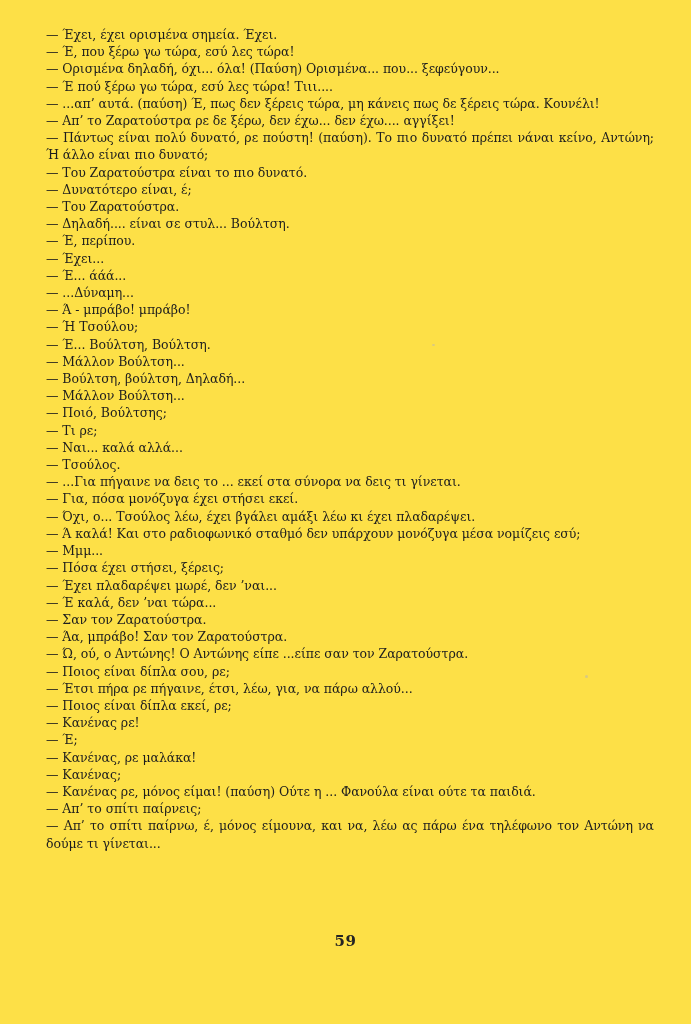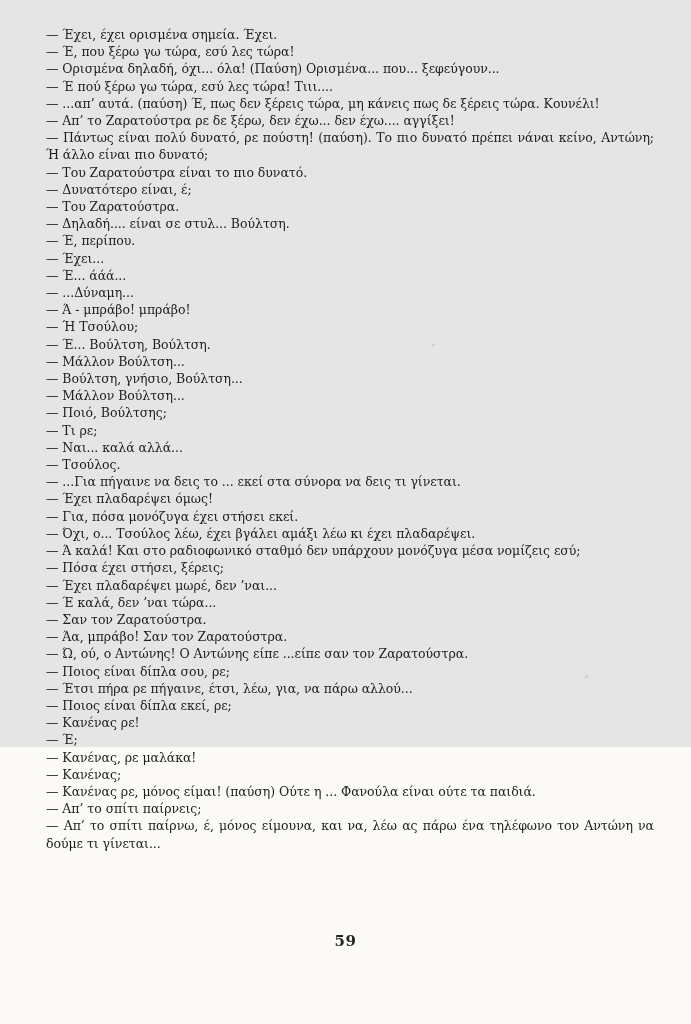--- a/index.html
+++ b/index.html
@@ -9,22 +9,22 @@
   body {
     width: 691px;
     height: 1024px;
     background: #fbfaf7;
     overflow: hidden;
     font-family: "DejaVu Serif", "Liberation Serif", serif;
   }
   .page {
     position: relative;
     width: 691px;
-    height: 747px;
-    background: #e5e5e5;
+    height: 1024px;
+    background: #fde047;
     box-sizing: border-box;
   }
   .text-block {
     position: absolute;
     top: 26px;
     left: 46px;
     width: 608px;
     color: #1e1e1e;
   }
   .dialogue-line {
@@ -74,31 +74,31 @@
       <p class="dialogue-line">— Του Ζαρατούστρα.</p>
       <p class="dialogue-line">— Δηλαδή.... είναι σε στυλ... Βούλτση.</p>
       <p class="dialogue-line">— Έ, περίπου.</p>
       <p class="dialogue-line">— Έχει...</p>
       <p class="dialogue-line">— Έ... άάά...</p>
       <p class="dialogue-line">— ...Δύναμη...</p>
       <p class="dialogue-line">— Ά - μπράβο! μπράβο!</p>
       <p class="dialogue-line">— Ή Τσούλου;</p>
       <p class="dialogue-line">— Έ... Βούλτση, Βούλτση.</p>
       <p class="dialogue-line">— Μάλλον Βούλτση...</p>
-      <p class="dialogue-line">— Βούλτση, γνήσιο, Βούλτση...</p>
+      <p class="dialogue-line">— Βούλτση, βούλτση, Δηλαδή...</p>
       <p class="dialogue-line">— Μάλλον Βούλτση...</p>
       <p class="dialogue-line">— Ποιό, Βούλτσης;</p>
       <p class="dialogue-line">— Τι ρε;</p>
       <p class="dialogue-line">— Ναι... καλά αλλά...</p>
       <p class="dialogue-line">— Τσούλος.</p>
       <p class="dialogue-line">— ...Για πήγαινε να δεις το ...  εκεί στα σύνορα να δεις τι γίνεται.</p>
-      <p class="dialogue-line">— Έχει πλαδαρέψει όμως!</p>
       <p class="dialogue-line">— Για, πόσα μονόζυγα έχει στήσει εκεί.</p>
       <p class="dialogue-line">— Όχι, ο... Τσούλος λέω, έχει βγάλει αμάξι λέω κι έχει πλαδαρέψει.</p>
       <p class="dialogue-line">— Ά καλά! Και στο ραδιοφωνικό σταθμό δεν υπάρχουν μονόζυγα μέσα νομίζεις εσύ;</p>
+      <p class="dialogue-line">— Μμμ...</p>
       <p class="dialogue-line">— Πόσα έχει στήσει, ξέρεις;</p>
       <p class="dialogue-line">— Έχει πλαδαρέψει μωρέ, δεν ’ναι...</p>
       <p class="dialogue-line">— Έ καλά, δεν ’ναι τώρα...</p>
       <p class="dialogue-line">— Σαν τον Ζαρατούστρα.</p>
       <p class="dialogue-line">— Άα, μπράβο! Σαν τον Ζαρατούστρα.</p>
       <p class="dialogue-line">— Ώ, ού, ο Αντώνης! Ο Αντώνης είπε ...είπε σαν τον Ζαρατούστρα.</p>
       <p class="dialogue-line">— Ποιος είναι δίπλα σου, ρε;</p>
       <p class="dialogue-line">— Έτσι πήρα ρε πήγαινε, έτσι, λέω, για, να πάρω αλλού...</p>
       <p class="dialogue-line">— Ποιος είναι δίπλα εκεί, ρε;</p>
       <p class="dialogue-line">— Κανένας ρε!</p>

